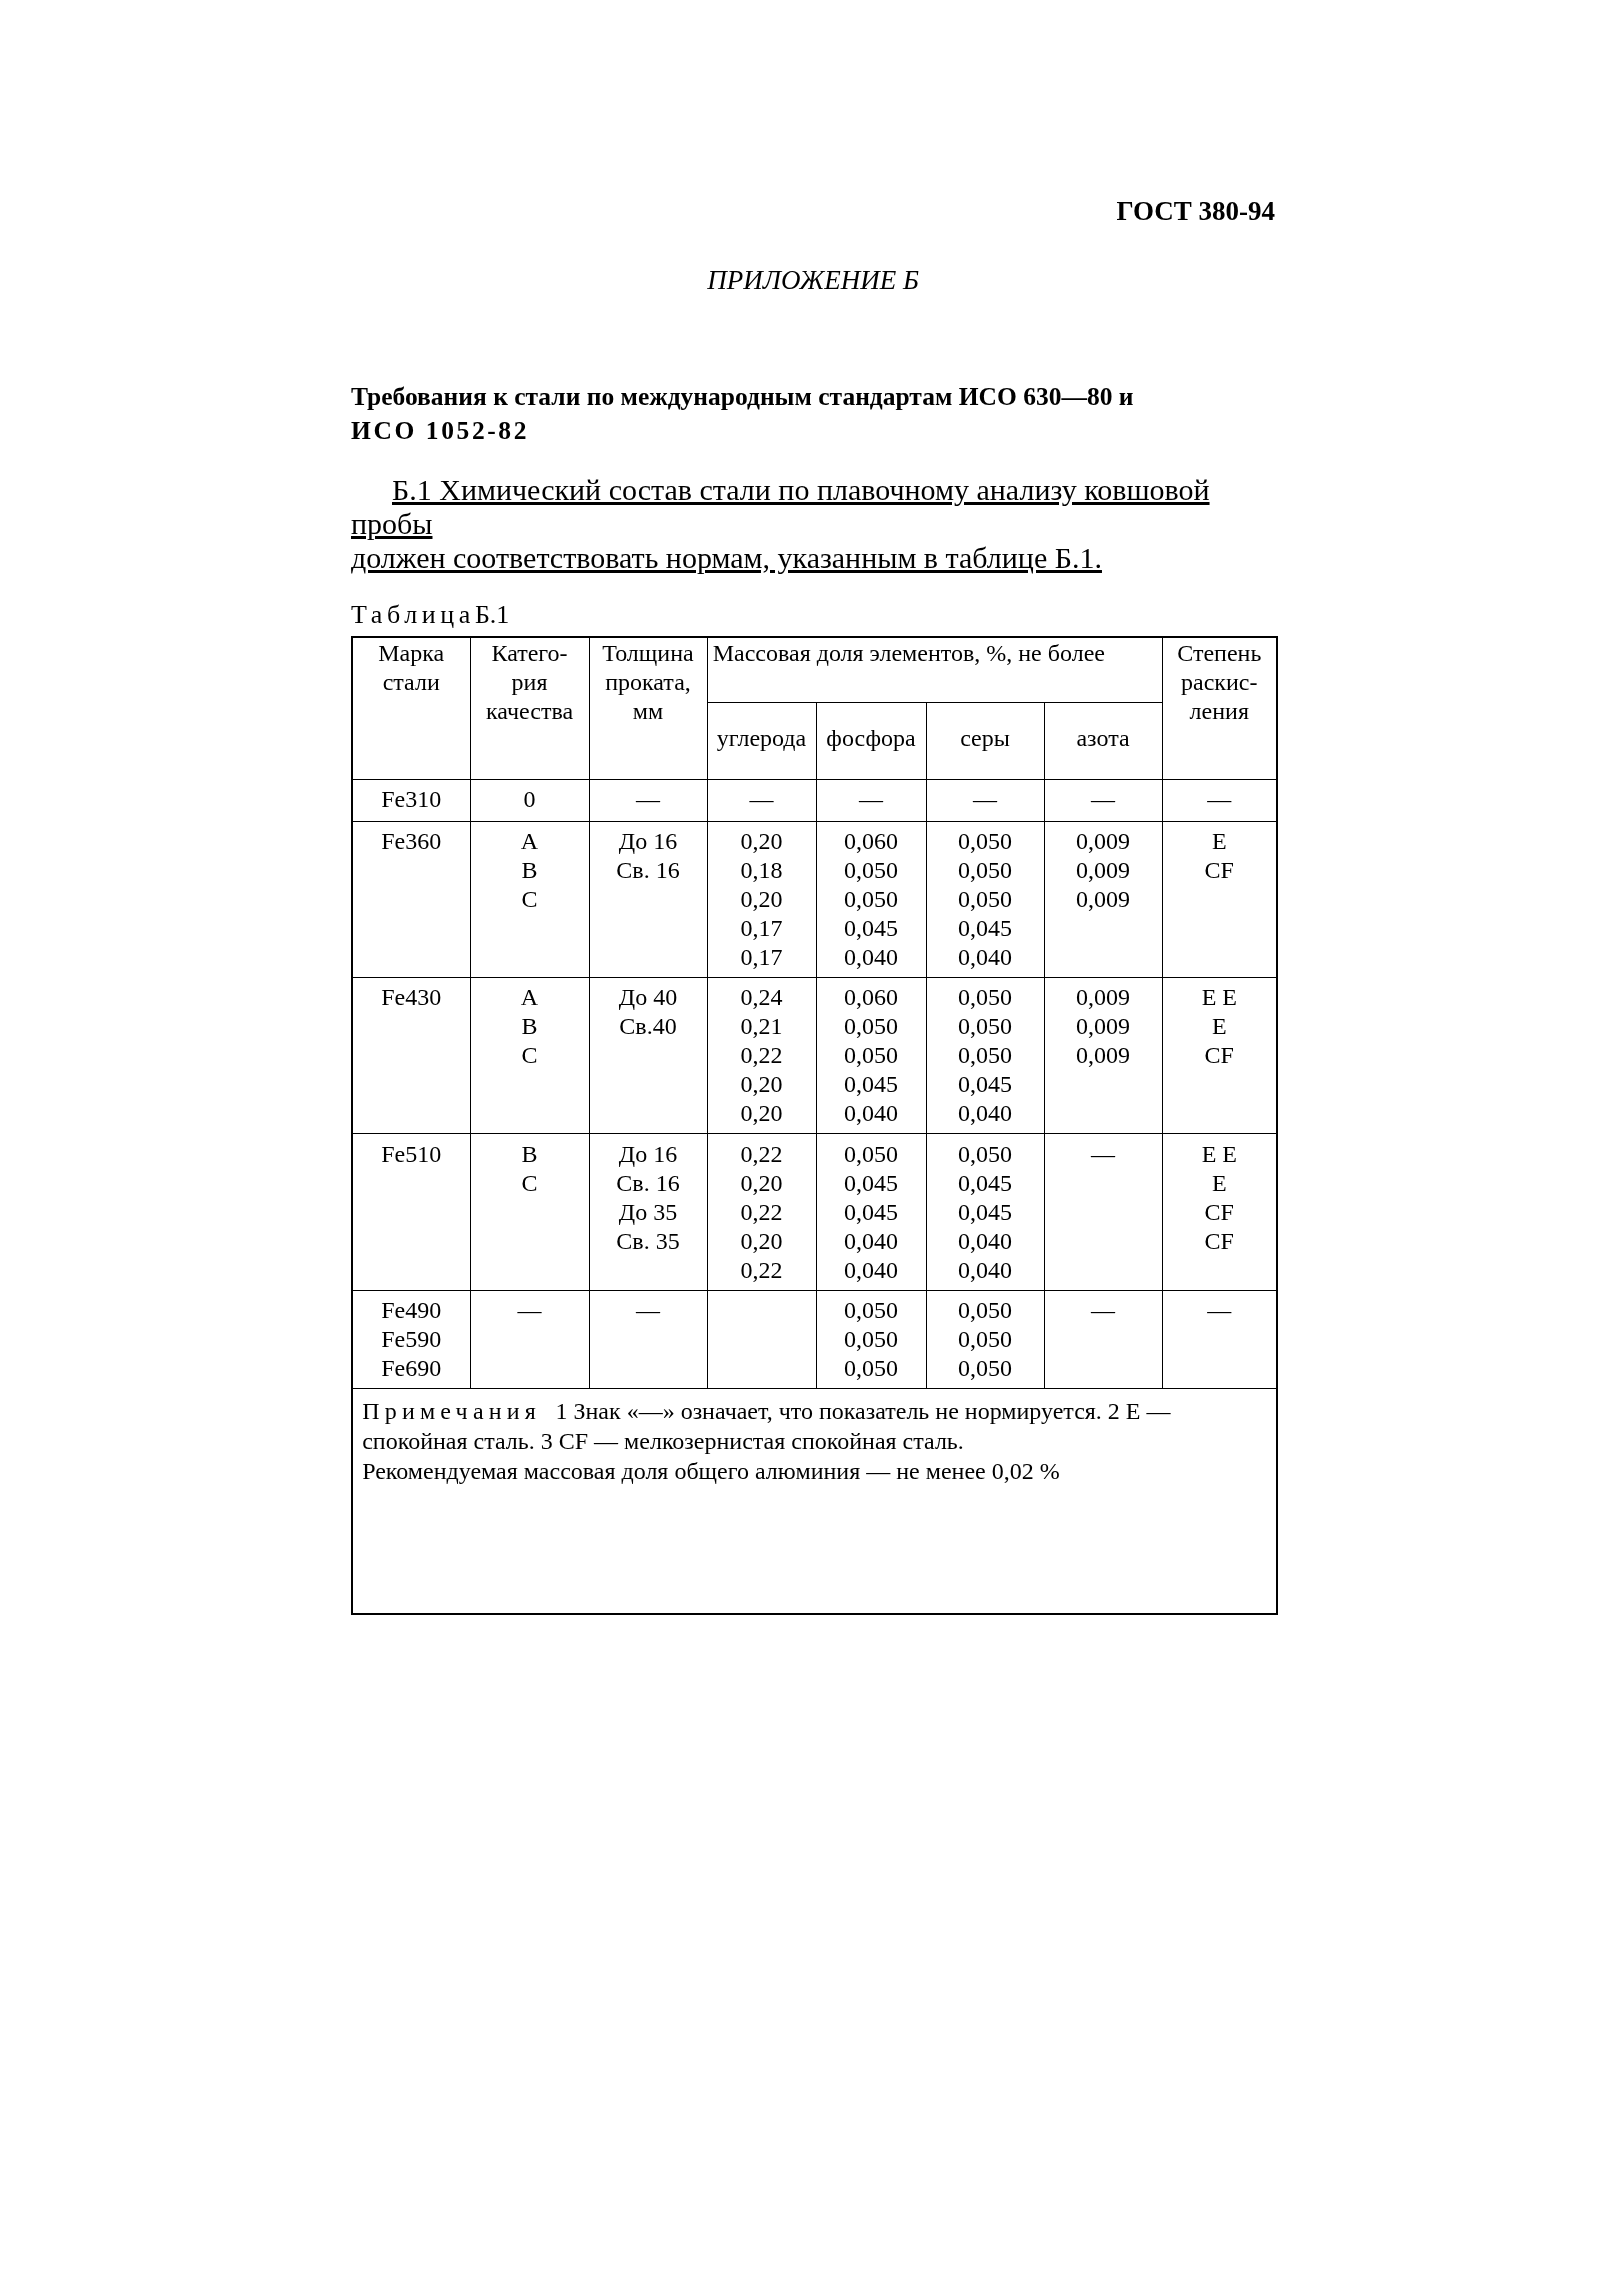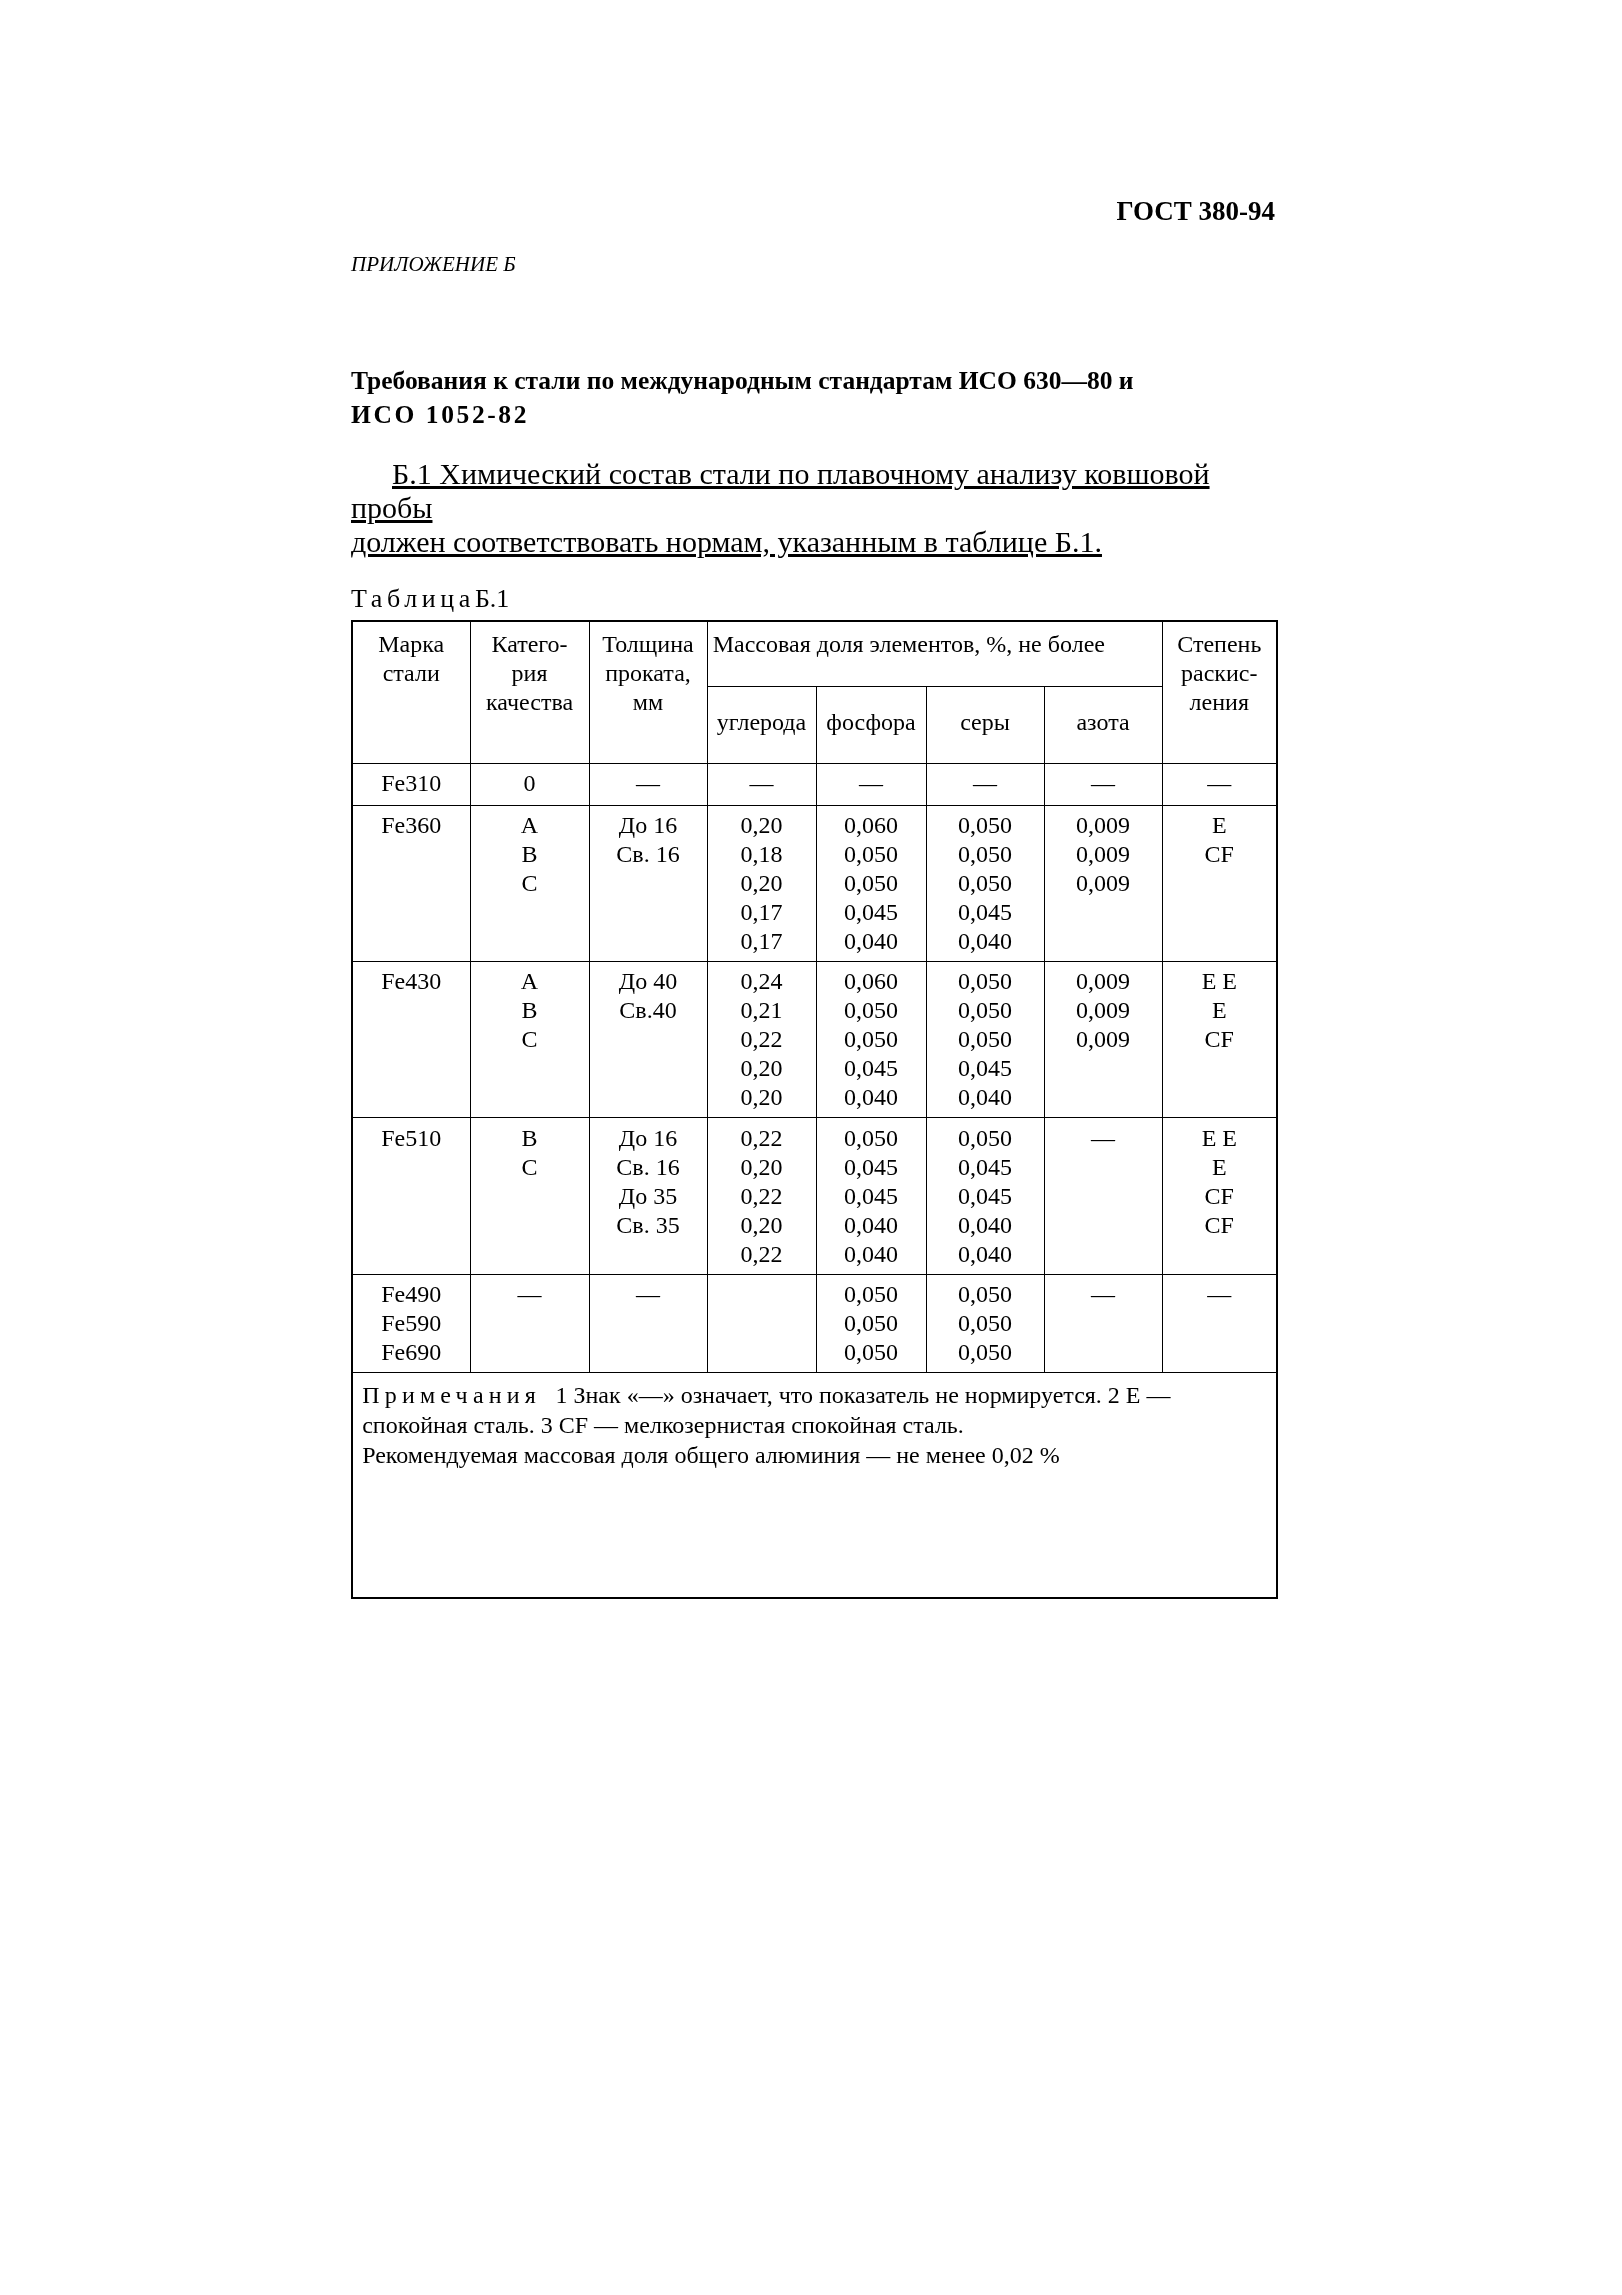--- a/index.html
+++ b/index.html
@@ -15,24 +15,24 @@
     left:351px; top:196px;
     width:924px;
   }
   .doc-number {
     font-weight:bold;
     font-size:27px;
     line-height:31px;
     text-align:right;
   }
   .appendix {
-    margin-top:22px;
-    text-align:left;
+    margin-top:38px;
+    text-align:center;
     font-style:italic;
-    font-size:21px;
+    font-size:27px;
     line-height:31px;
   }
   .appendix-sub {
     margin-top:2.6px;
     text-align:center;
     font-style:italic;
     font-size:26px;
     line-height:31px;
   }
   .section-title {
@@ -69,21 +69,21 @@
     font-weight:normal;
     font-size:24px;
     line-height:29px;
     text-align:center;
     vertical-align:top;
     white-space:pre-line;
     padding:5.2px 2.6px;
   }
   thead tr.h1 { height:65px; }
   thead tr.h2 { height:77px; }
-  thead th { padding-top:8px; }
+  thead th { padding-top:1px; }
   th.mass { text-align:left; padding-left:5.2px; vertical-align:top; }
   tr.h2 th { vertical-align:middle; padding-top:0; }
   tr.r-fe310 td { height:42px; }
   td.notes {
     height:225px;
     text-align:left;
     white-space:normal;
     padding:6.5px 9.2px;
     font-size:24px;
     line-height:30px;

